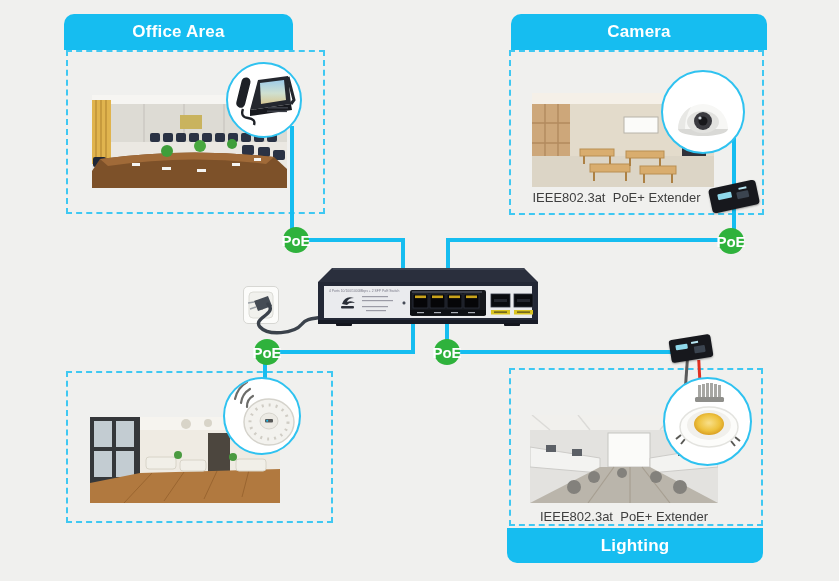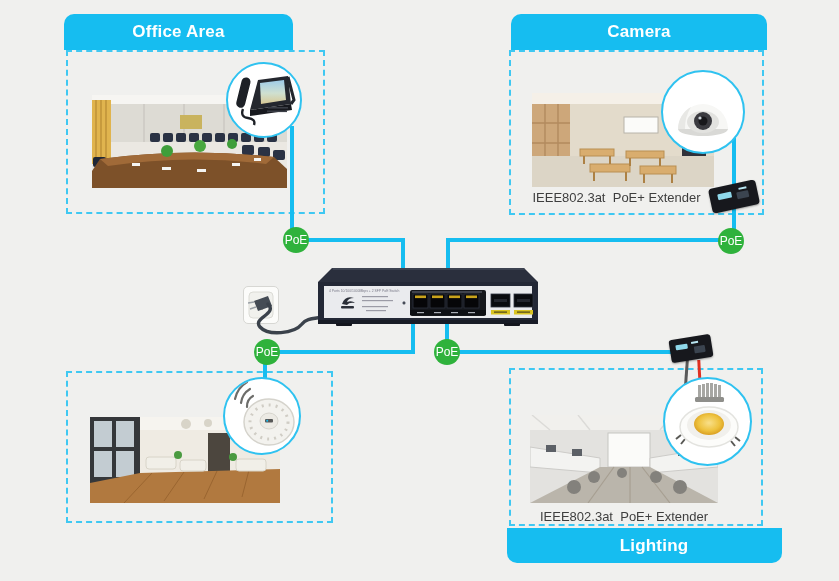--- a/index.html
+++ b/index.html
@@ -20,21 +20,21 @@
   .photo svg{display:block;width:100%;height:100%;}
 
   .circle{position:absolute;border-radius:50%;background:#ffffff;border:2px solid #2fc2f0;z-index:3;
           display:flex;align-items:center;justify-content:center;overflow:hidden;}
   .circle svg{display:block;}
 
   .line{position:absolute;background:#16bdf0;z-index:1;}
   .wire{position:absolute;z-index:1;}
 
   .poe-badge{position:absolute;width:26px;height:26px;border-radius:50%;background:#2fb23c;
-             color:#fff;font-size:12px;font-weight:normal;display:flex;align-items:center;
+             color:#fff;font-size:15px;font-weight:bold;display:flex;align-items:center;
              justify-content:center;z-index:5;}
 
   .device{position:absolute;background:#17181d;border-radius:4px;z-index:4;box-shadow:0 1px 2px rgba(0,0,0,.35);}
   .device .speck{position:absolute;}
 
   .switch-wrap{position:absolute;left:318px;top:266px;width:220px;height:60px;z-index:3;}
   .outlet{position:absolute;left:243px;top:286px;width:34px;height:36px;background:#fcfcfa;
           border:1px solid #d7d7d3;border-radius:5px;z-index:2;}
   .cable-svg{position:absolute;left:248px;top:293px;z-index:2;}
 </style>
@@ -379,17 +379,17 @@
   </div>
 
   <div class="device" style="left:670px;top:337px;width:42px;height:23px;transform:rotate(-9deg);border-radius:3px;">
     <div class="speck" style="left:6px;top:6px;width:12px;height:5px;background:#8fd8ea;border-radius:1px;"></div>
     <div class="speck" style="left:22px;top:5px;width:7px;height:2px;background:#b9e6f2;"></div>
     <div class="speck" style="left:24px;top:10px;width:11px;height:7px;background:#3b4450;border-radius:1px;"></div>
   </div>
 
   <div class="dev-label" style="left:509px;top:509px;width:230px;">IEEE802.3at  PoE+ Extender</div>
 
-  <div class="banner bottom" style="left:507px;top:528px;width:256px;height:35px;padding-left:19px;">
+  <div class="banner bottom" style="left:507px;top:528px;width:256px;height:35px;">
     <span>Lighting</span>
   </div>
 
 </div>
 
 </body></html>

